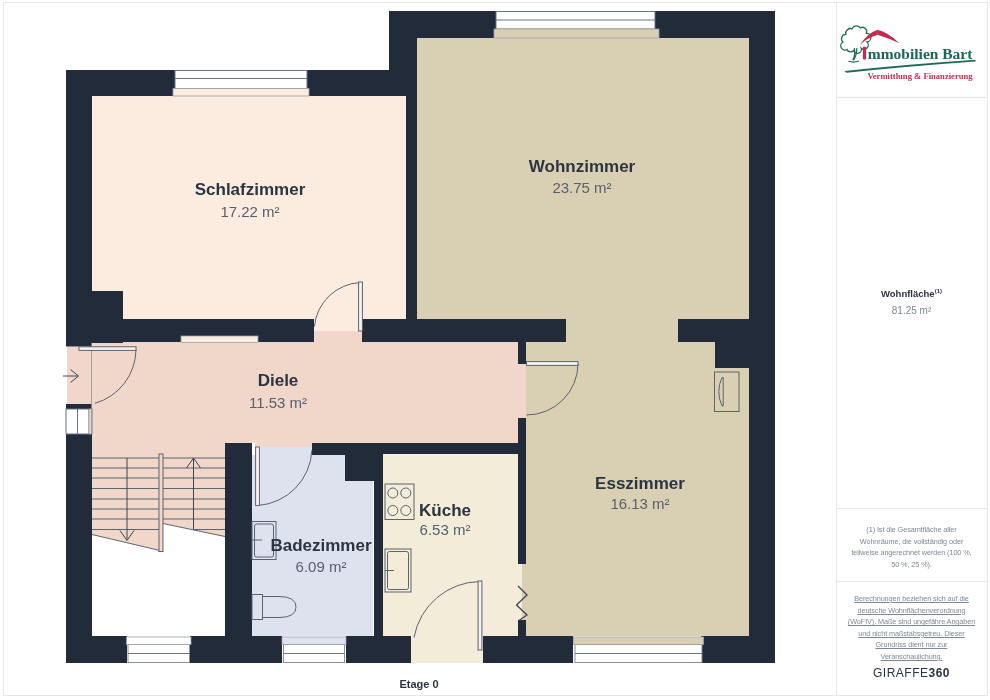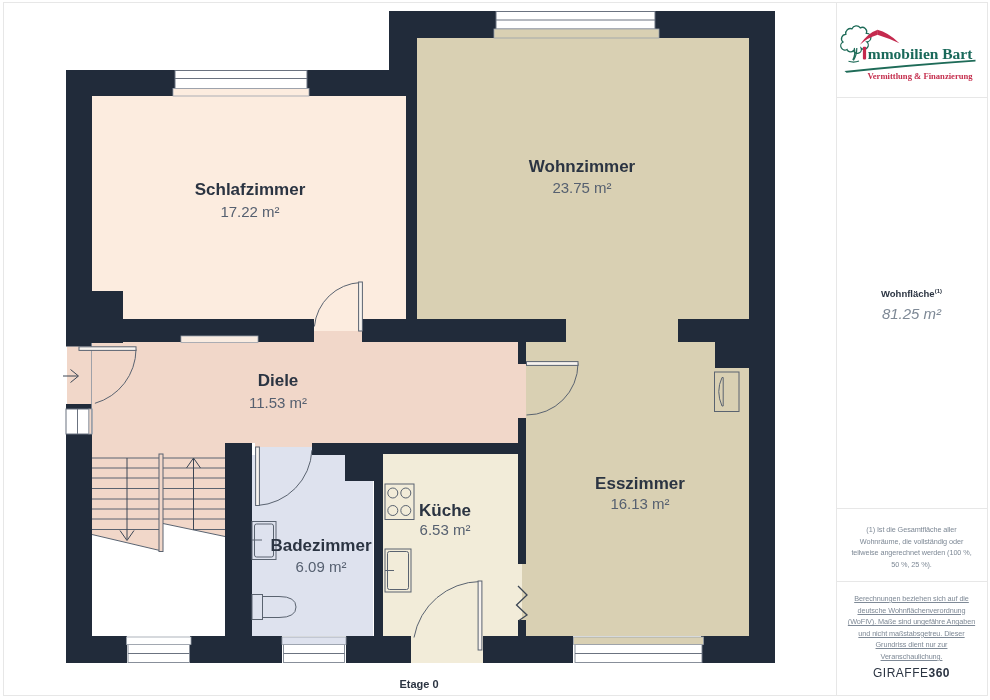--- a/index.html
+++ b/index.html
@@ -2,21 +2,21 @@
 <html><head>
 <meta charset="utf-8">
 <style>
   *{-webkit-font-smoothing:antialiased;}
   html,body{margin:0;padding:0;}
   body{width:990px;height:700px;background:#ffffff;font-family:"Liberation Sans", sans-serif;position:relative;overflow:hidden;}
   .sb-line{position:absolute;background:#e7e7e7;}
   .wohn{position:absolute;left:836px;top:288px;width:151px;text-align:center;color:#2b3442;}
   .wohn .t{font-size:9.5px;font-weight:bold;}
   .wohn .t sup{font-size:6px;}
-  .wohn .a{font-size:15px;color:#7e8996;margin-top:6px;font-style:italic;}
+  .wohn .a{font-size:10px;color:#7e8996;margin-top:6px;}
   .note{position:absolute;left:840px;width:143px;text-align:center;color:#7e8996;font-size:7.3px;line-height:11.6px;letter-spacing:-0.1px;}
   .gir{position:absolute;left:836px;top:666px;width:151px;text-align:center;font-size:12px;color:#2b3442;letter-spacing:0.5px;}
 </style>
 </head>
 <body>
 
 <svg width="990" height="700" viewBox="0 0 990 700" style="position:absolute;left:0;top:0;" shape-rendering="crispEdges">
 <g shape-rendering="auto" fill="none">
 
 <g>

